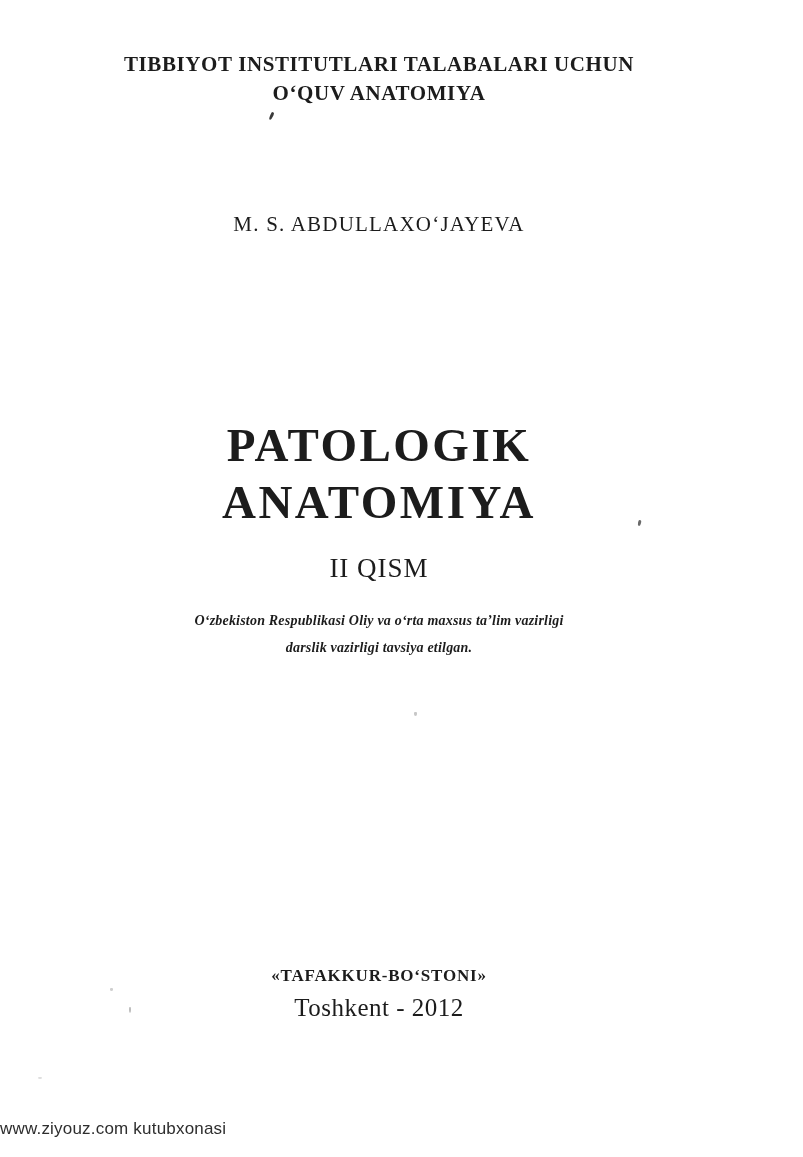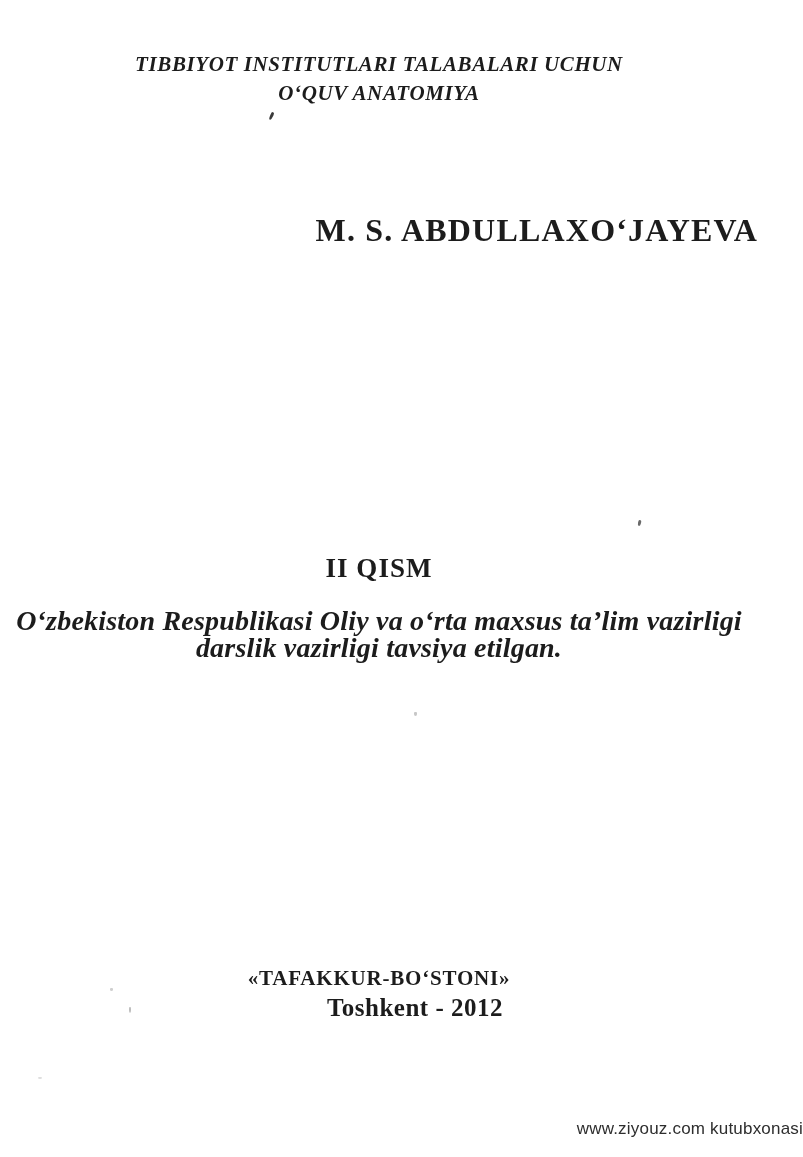--- a/index.html
+++ b/index.html
@@ -29,87 +29,84 @@
 
   .header-block {
     position: absolute;
     top: 50px;
     left: 0;
     width: 100%;
     font-weight: bold;
     font-size: 21px;
     line-height: 29px;
     letter-spacing: 0.6px;
-    font-style: italic;
   }
   .author-line {
     position: absolute;
     top: 212px;
     left: 0;
     width: 100%;
-    font-weight: bold;
-    font-size: 32px;
+    font-weight: normal;
+    font-size: 21px;
     letter-spacing: 1.2px;
-    text-align: right;
   }
   .title-block {
     position: absolute;
     top: 417px;
     left: 0;
     width: 100%;
     font-weight: bold;
     font-size: 47px;
     line-height: 57px;
     letter-spacing: 2.5px;
   }
   .part-line {
     position: absolute;
     top: 553px;
     left: 0;
     width: 100%;
-    font-weight: bold;
+    font-weight: normal;
     font-size: 27px;
     letter-spacing: 1px;
   }
   .approval-block {
     position: absolute;
     top: 607px;
     left: 0;
     width: 100%;
     font-weight: bold;
     font-style: italic;
-    font-size: 28px;
+    font-size: 14px;
     line-height: 27px;
     letter-spacing: 0.2px;
   }
   .publisher-line {
     position: absolute;
     top: 966px;
     left: 0;
     width: 100%;
     font-weight: bold;
-    font-size: 21px;
+    font-size: 17px;
     letter-spacing: 0.8px;
   }
   .city-year-line {
     position: absolute;
     top: 994px;
-    left: 12px;
+    left: 0;
     width: 100%;
-    font-weight: bold;
+    font-weight: normal;
     font-size: 25px;
     letter-spacing: 0.5px;
-    padding-left: 24px;
   }
   .watermark-line {
     position: absolute;
     top: 1119px;
     left: 0;
     width: 803px;
-    text-align: right;
+    text-align: left;
     font-family: "Liberation Sans", sans-serif;
     font-size: 17px;
     color: #2e2e2e;
     letter-spacing: 0.2px;
   }
 
   
   .speck {
     position: absolute;
     background: #4a4a4a;
@@ -155,20 +152,24 @@
 
   <div class="scan-content">
 
     <div class="header-block centered">
       <div>TIBBIYOT INSTITUTLARI TALABALARI UCHUN</div>
       <div>O‘QUV ANATOMIYA</div>
     </div>
 
     <div class="author-line centered">M. S. ABDULLAXO‘JAYEVA</div>
 
+    <div class="title-block centered">
+      <div>PATOLOGIK</div>
+      <div>ANATOMIYA</div>
+    </div>
 
     <div class="part-line centered">II QISM</div>
 
     <div class="approval-block centered">
       <div>O‘zbekiston Respublikasi Oliy va o‘rta maxsus ta’lim vazirligi</div>
       <div>darslik vazirligi tavsiya etilgan.</div>
     </div>
 
     <div class="publisher-line centered">«TAFAKKUR-BO‘STONI»</div>
 

